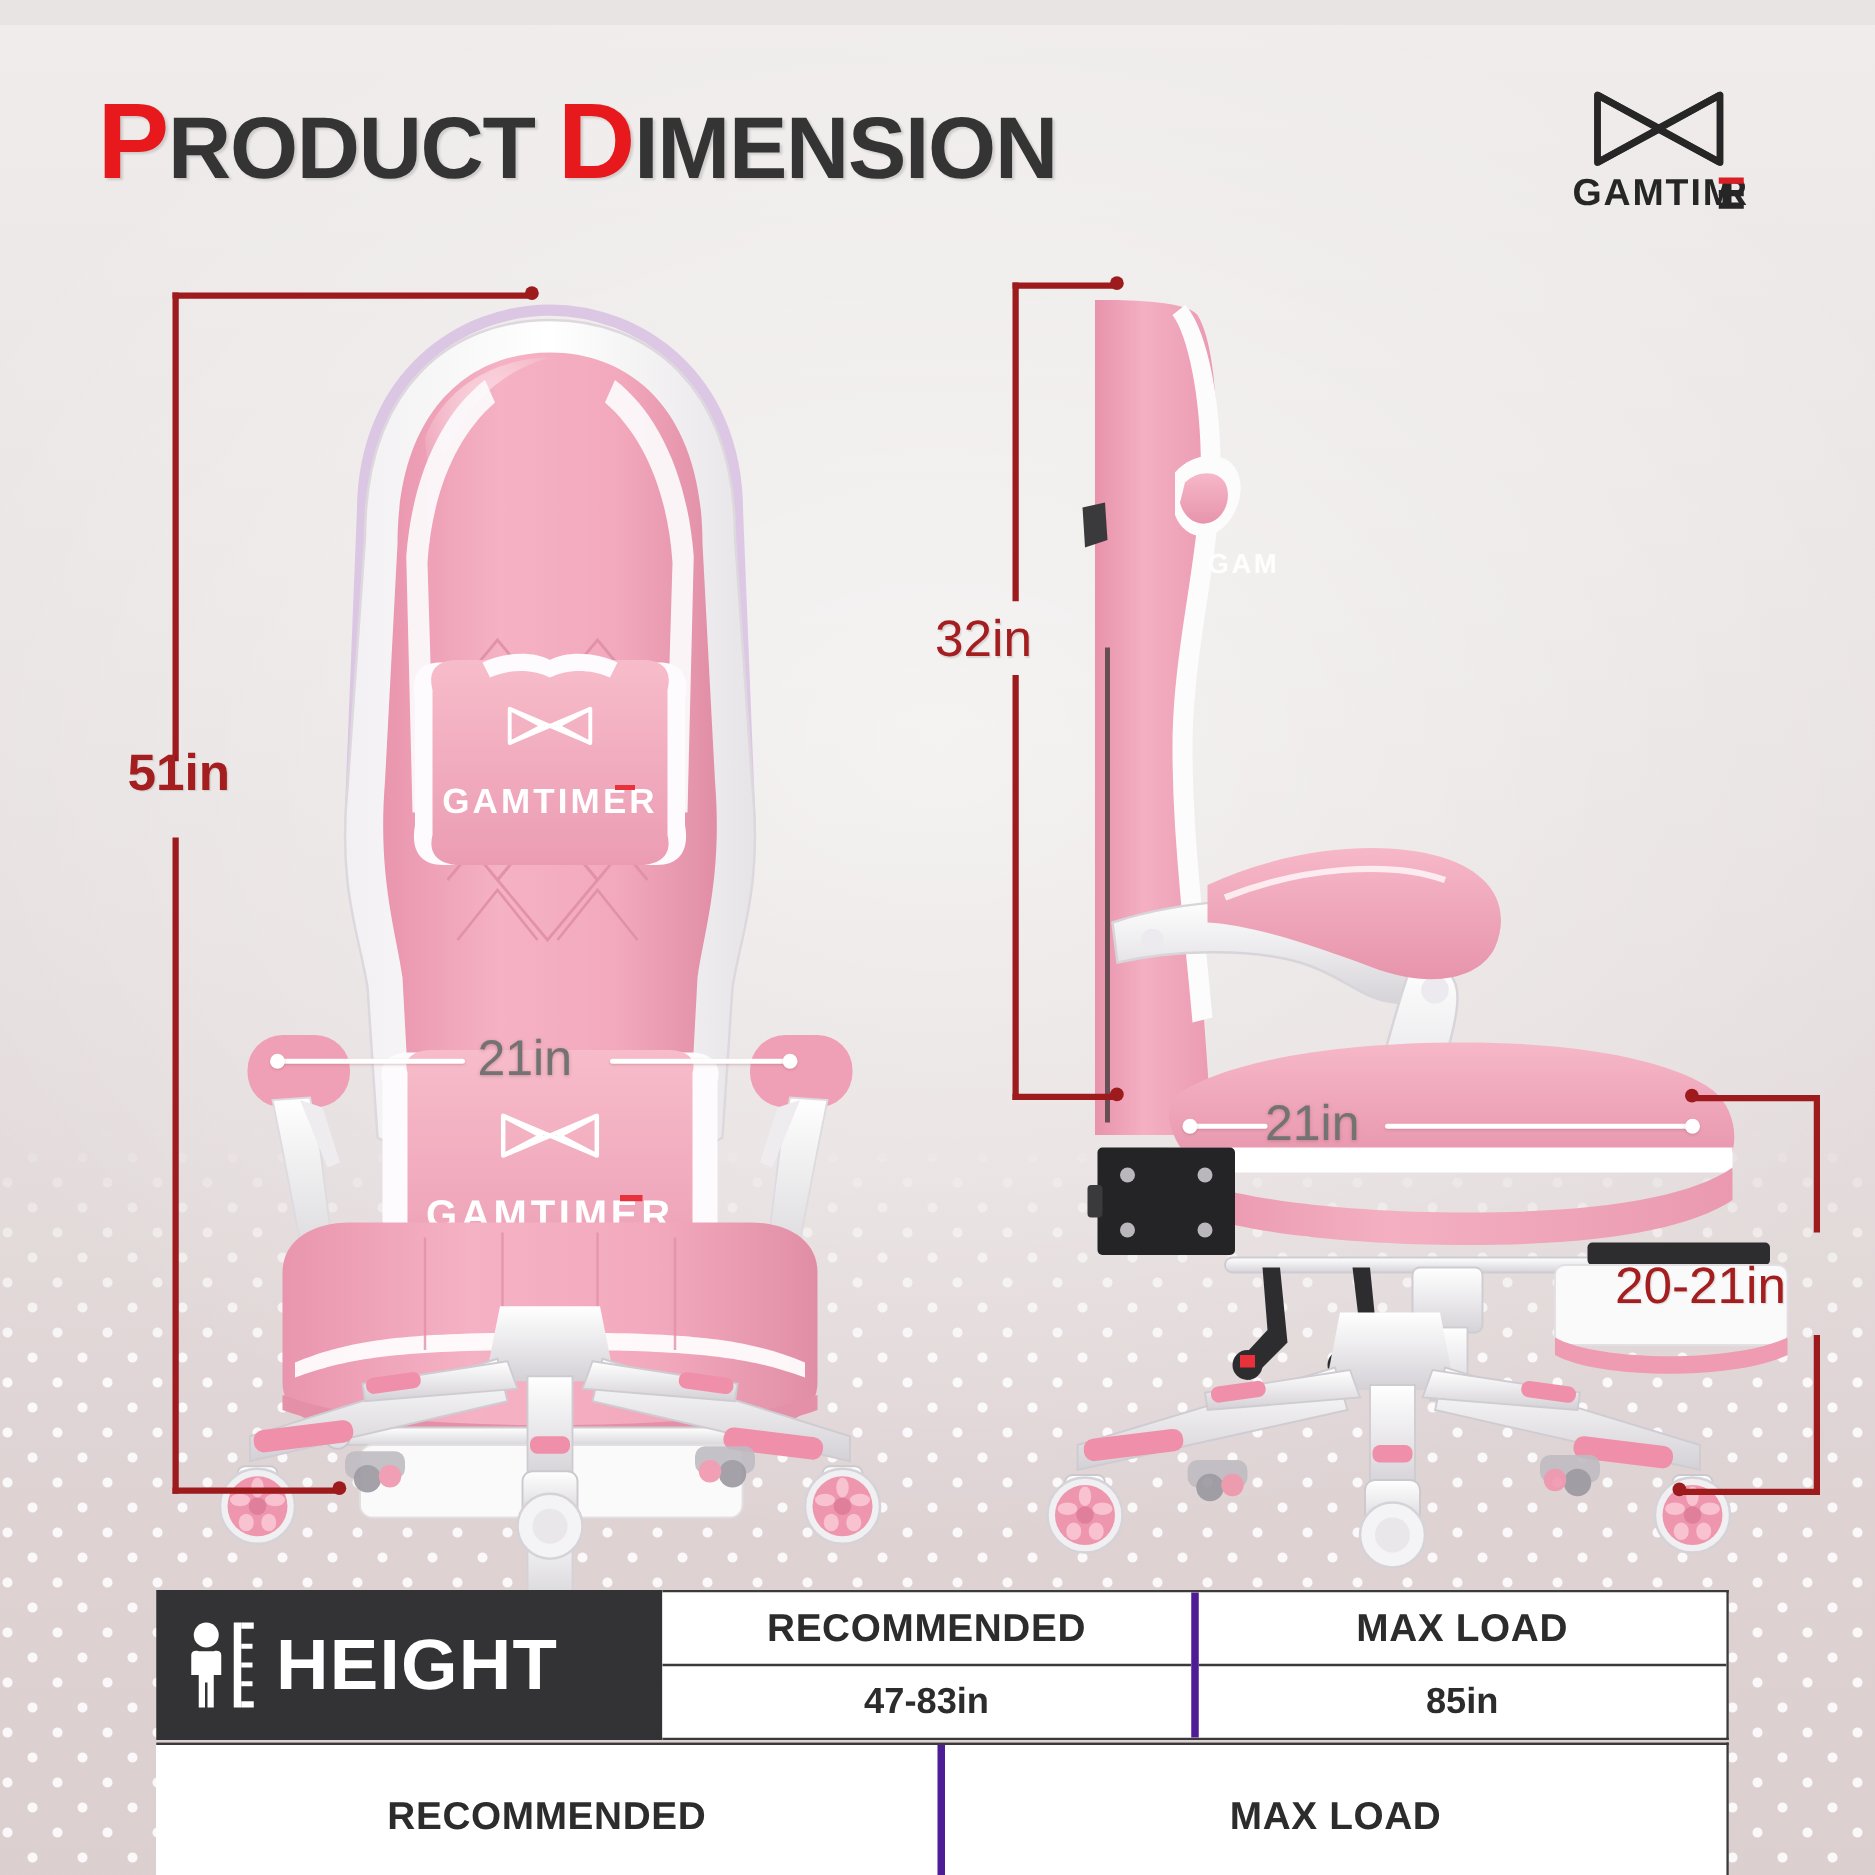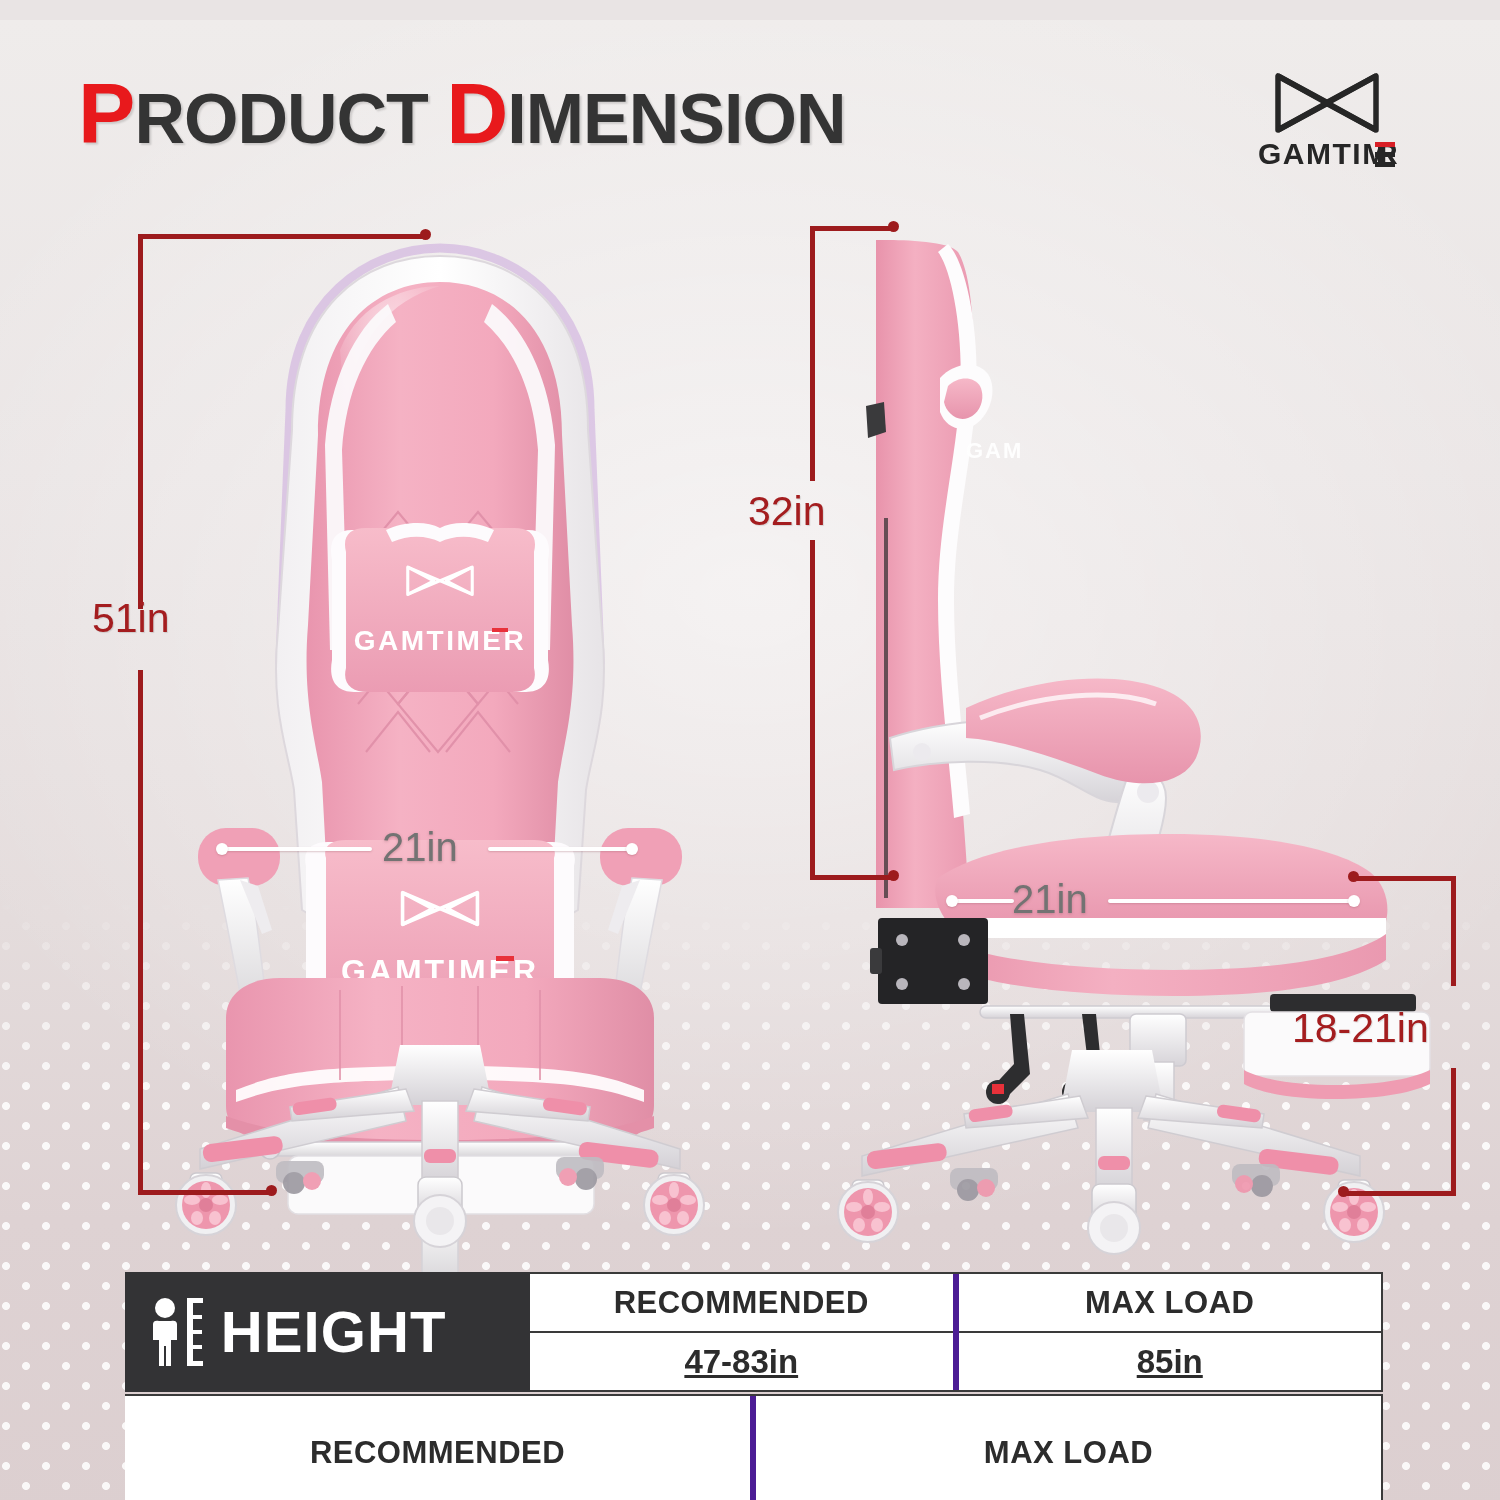--- a/index.html
+++ b/index.html
@@ -73,21 +73,21 @@
     font-family:"Liberation Sans", sans-serif;
     transform:scaleX(1.02);
   }
   .spec-col{flex:1;display:flex;flex-direction:column;background:#fff;border-left:6px solid #4c1d95;}
   .spec-col:first-child{border-left:none;}
   .spec-cell{
     flex:1;display:flex;align-items:center;justify-content:center;
     color:#2c2c2c;font-weight:bold;font-family:"Liberation Sans", sans-serif;
   }
   .spec-cell.head{font-size:31px;letter-spacing:.5px;border-bottom:2px solid #3a3a3a;}
-  .spec-cell.val{font-size:33px;text-decoration:underline;}
+  .spec-cell.val{font-size:29px;}
   .spec-cols-wrap{flex:1;display:flex;border:2px solid #3a3a3a;border-left:none;box-sizing:border-box;background:#fff;}
 
   
   .chair{position:absolute;}
   svg{overflow:visible;}
 </style>
 </head>
 <body>
 
 <div id="stage">
@@ -459,21 +459,21 @@
       </g>
     </g>
   </svg>
 
   <div class="dimline" style="left:138px;top:214px;width:290px;height:5px;"></div>
   <div class="dot" style="left:420px;top:209px;"></div>
   <div class="dimline" style="left:138px;top:214px;width:5px;height:375px;"></div>
   <div class="dimline" style="left:138px;top:650px;width:5px;height:525px;"></div>
   <div class="dimline" style="left:138px;top:1170px;width:135px;height:5px;"></div>
   <div class="dot" style="left:266px;top:1165px;"></div>
-  <div class="dimlabel" style="left:92px;top:575px;">51in</div>
+  <div class="dimlabel" style="left:102px;top:575px;font-weight:bold;">51in</div>
 
   <div class="wline" style="left:222px;top:827px;width:150px;"></div>
   <div class="wline" style="left:488px;top:827px;width:144px;"></div>
   <div class="wdot" style="left:216px;top:823px;"></div>
   <div class="wdot" style="left:626px;top:823px;"></div>
   <div class="wlabel" style="left:382px;top:805px;">21in</div>
 
   <div class="dimline" style="left:810px;top:206px;width:85px;height:5px;"></div>
   <div class="dot" style="left:888px;top:201px;"></div>
   <div class="dimline" style="left:810px;top:206px;width:5px;height:255px;"></div>
@@ -487,21 +487,21 @@
   <div class="wdot" style="left:946px;top:875px;"></div>
   <div class="wdot" style="left:1348px;top:875px;"></div>
   <div class="wlabel" style="left:1012px;top:857px;">21in</div>
 
   <div class="dimline" style="left:1352px;top:856px;width:104px;height:5px;"></div>
   <div class="dot" style="left:1348px;top:851px;"></div>
   <div class="dimline" style="left:1451px;top:856px;width:5px;height:110px;"></div>
   <div class="dimline" style="left:1451px;top:1048px;width:5px;height:128px;"></div>
   <div class="dimline" style="left:1342px;top:1171px;width:114px;height:5px;"></div>
   <div class="dot" style="left:1338px;top:1166px;"></div>
-  <div class="dimlabel" style="left:1292px;top:985px;">18-21in</div>
+  <div class="dimlabel" style="left:1292px;top:985px;">20-21in</div>
 
   <div class="spec" style="top:1252px;">
     <div class="spec-left">
       <svg class="spec-ico" viewBox="0 0 60 72">
         <circle cx="18" cy="12" r="10" fill="#fff"></circle>
         <path d="M6 28 C6 25 9 24 12 25 L24 25 C27 24 30 25 30 28 L30 44 L24 44 L24 70 L19 70 L19 50 L17 50 L17 70 L12 70 L12 44 L6 44 Z" fill="#fff"></path>
         <rect x="40" y="2" width="6" height="68" fill="#fff"></rect>
         <rect x="46" y="2" width="10" height="5" fill="#fff"></rect>
         <rect x="46" y="65" width="10" height="5" fill="#fff"></rect>
         <rect x="46" y="19" width="9" height="4" fill="#fff"></rect>

